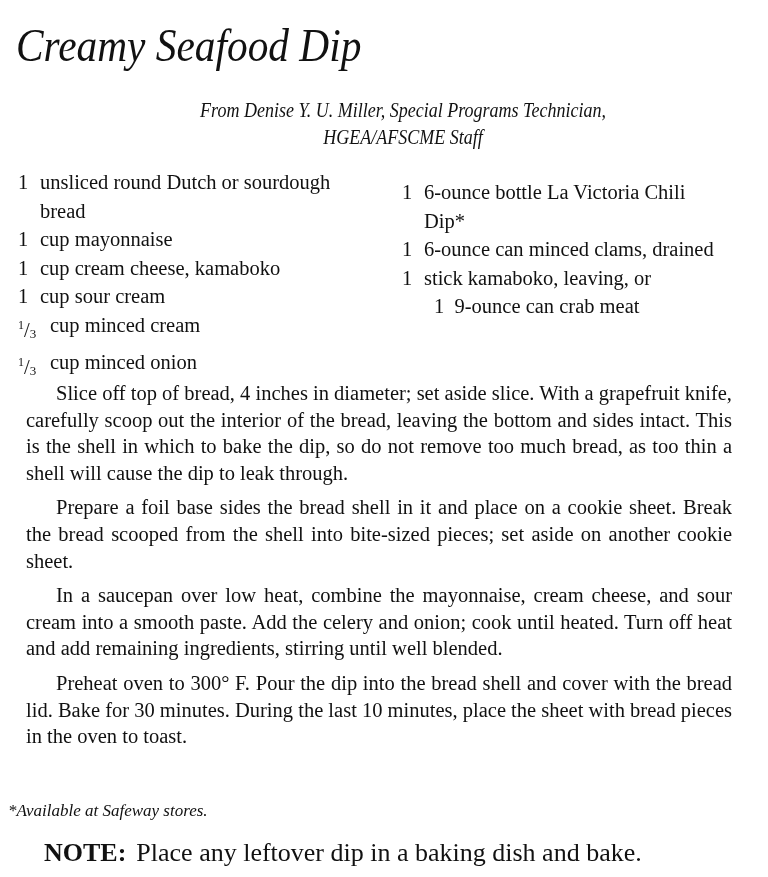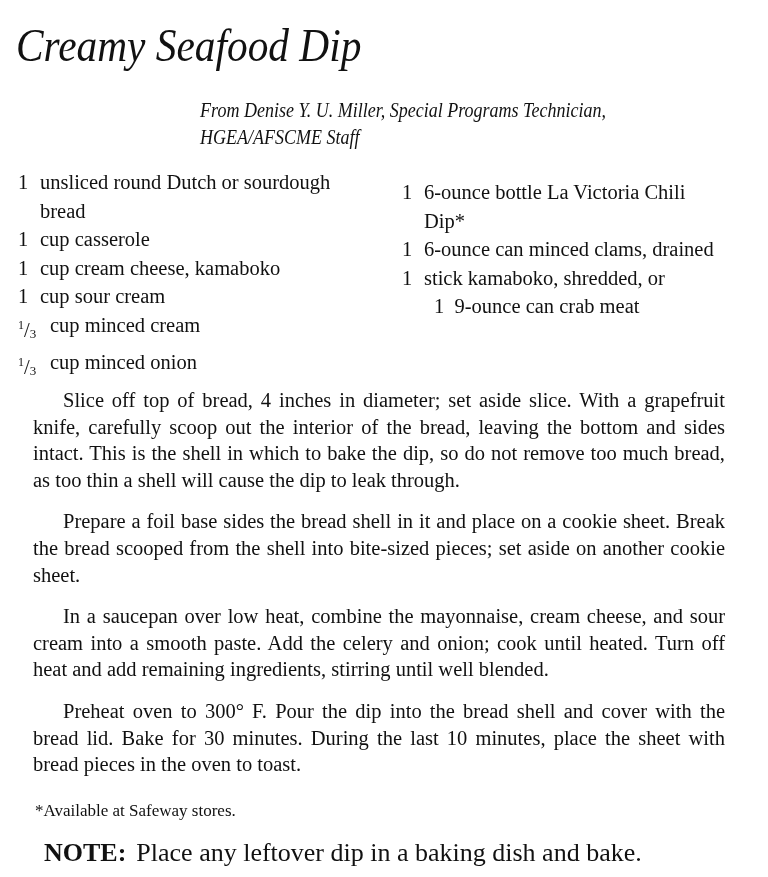--- a/index.html
+++ b/index.html
@@ -30,21 +30,21 @@
       letter-spacing: 0px;
       transform: scaleX(0.88);
       transform-origin: left top;
       white-space: nowrap;
       margin: 0;
     }
     .attribution {
       position: absolute;
       right: 18px;
       top: 97px;
-      text-align: left;
+      text-align: center;
       font-style: italic;
       font-size: 20px;
       line-height: 27px;
       white-space: nowrap;
     }
     .attribution div {
       transform: scaleX(0.9);
       transform-origin: right top;
     }
     .ingredients {
@@ -72,30 +72,30 @@
     .directions {
       position: absolute;
       left: 18px;
       top: 372px;
       width: 722px;
       font-size: 20.5px;
       line-height: 26.6px;
       text-align: justify;
     }
     .directions p {
-      margin: 15px;
+      margin: 8px;
       text-indent: 30px;
     }
     .directions p.first { }
     .footnote {
       position: absolute;
       left: 8px;
       top: 801px;
+      font-style: italic;
       font-size: 17px;
-      margin-left: 27px;
     }
     .note {
       position: absolute;
       left: 44px;
       top: 838px;
       font-size: 26px;
       white-space: nowrap;
     }
     .note b { font-weight: bold; margin-right: 10px; }
   </style>
@@ -111,21 +111,21 @@
     <div>HGEA/AFSCME Staff</div>
   </div>
 
   <div class="ingredients ing-left">
     <div class="ing-item">
       <span class="ing-qty">1</span>
       <span class="ing-text">unsliced round Dutch or sourdough bread</span>
     </div>
     <div class="ing-item">
       <span class="ing-qty">1</span>
-      <span class="ing-text">cup casserole</span>
+      <span class="ing-text">cup mayonnaise</span>
     </div>
     <div class="ing-item">
       <span class="ing-qty">1</span>
       <span class="ing-text">cup cream cheese, kamaboko</span>
     </div>
     <div class="ing-item">
       <span class="ing-qty">1</span>
       <span class="ing-text">cup sour cream</span>
     </div>
     <div class="ing-item">
@@ -143,21 +143,21 @@
       <span class="ing-qty">1</span>
       <span class="ing-text" style="max-width:290px">6-ounce bottle La Victoria Chili Dip*</span>
     </div>
     <div class="ing-item">
       <span class="ing-qty">1</span>
       <span class="ing-text" style="max-width:290px">6-ounce can minced clams, drained</span>
     </div>
     <div class="ing-item">
       <span class="ing-qty">1</span>
       <span class="ing-text">
-        <span>stick kamaboko, shredded, or</span><br>
+        <span>stick kamaboko, leaving, or</span><br>
         <span class="ing-sub" style="white-space:pre">1  9-ounce can crab meat</span>
       </span>
     </div>
   </div>
 
   <div class="directions">
     <p class="first">Slice off top of bread, 4 inches in diameter; set aside slice. With a grapefruit knife, carefully scoop out the interior of the bread, leaving the bottom and sides intact. This is the shell in which to bake the dip, so do not remove too much bread, as too thin a shell will cause the dip to leak through.</p>
     <p>Prepare a foil base sides the bread shell in it and place on a cookie sheet. Break the bread scooped from the shell into bite-sized pieces; set aside on another cookie sheet.</p>
     <p>In a saucepan over low heat, combine the mayonnaise, cream cheese, and sour cream into a smooth paste. Add the celery and onion; cook until heated. Turn off heat and add remaining ingredients, stirring until well blended.</p>
     <p>Preheat oven to 300° F. Pour the dip into the bread shell and cover with the bread lid. Bake for 30 minutes. During the last 10 minutes, place the sheet with bread pieces in the oven to toast.</p>

